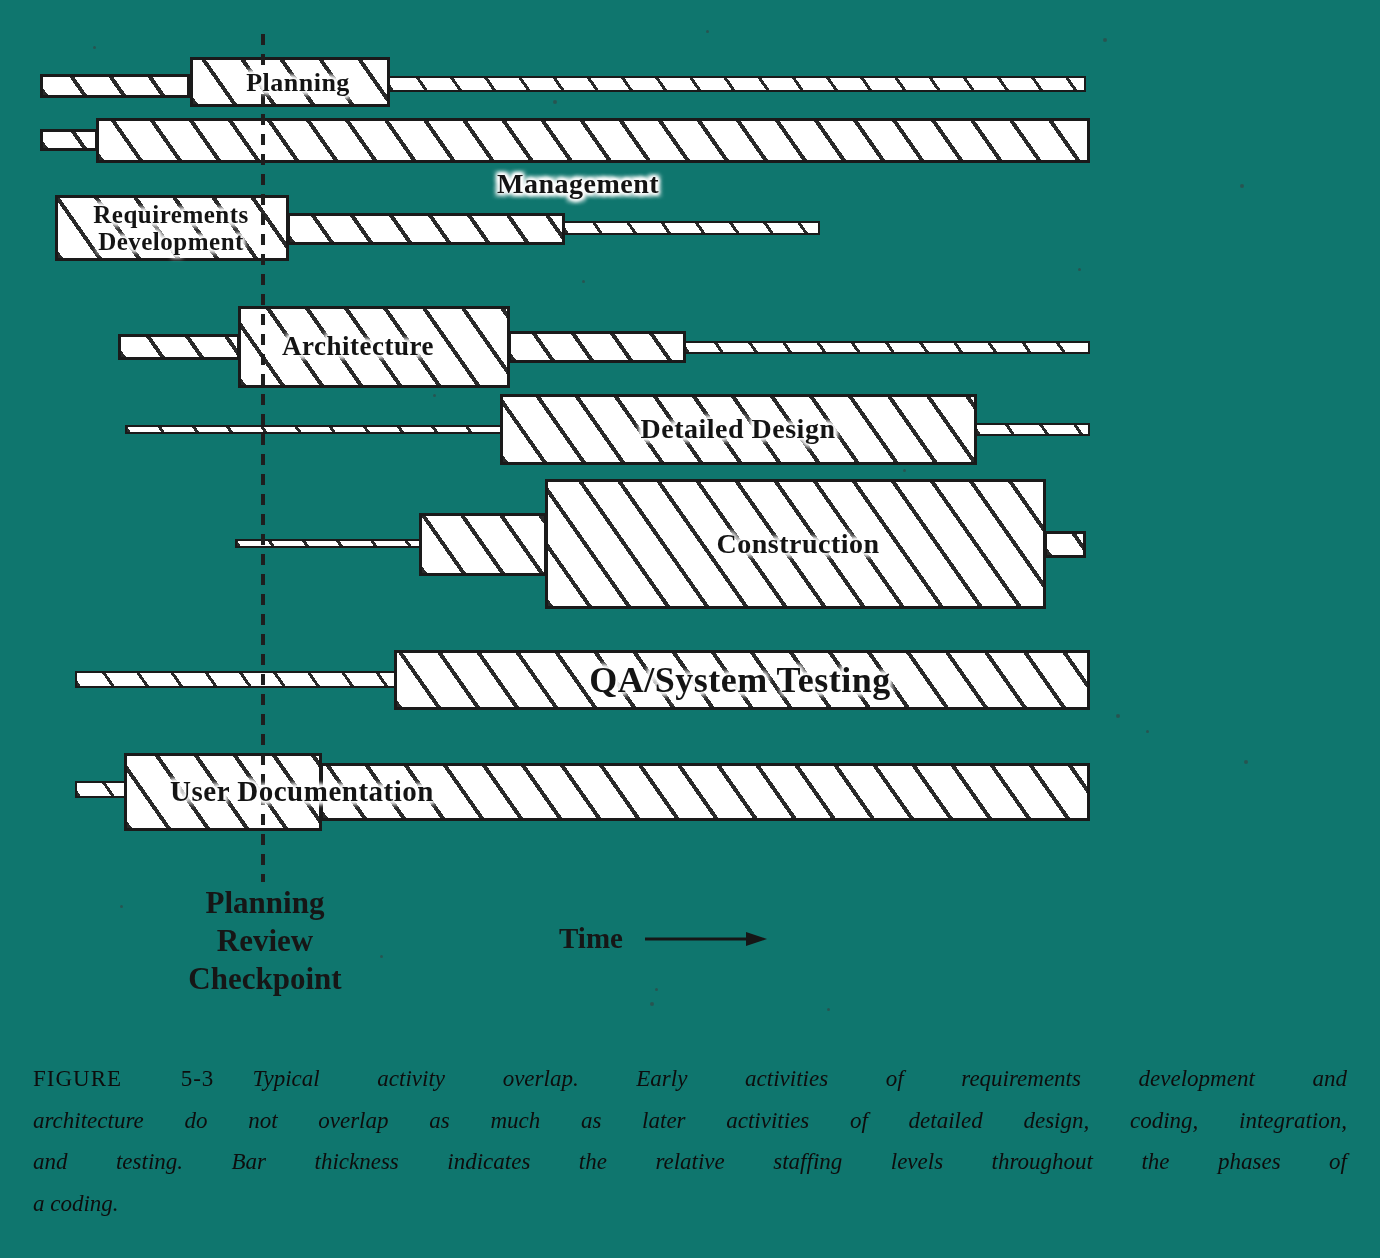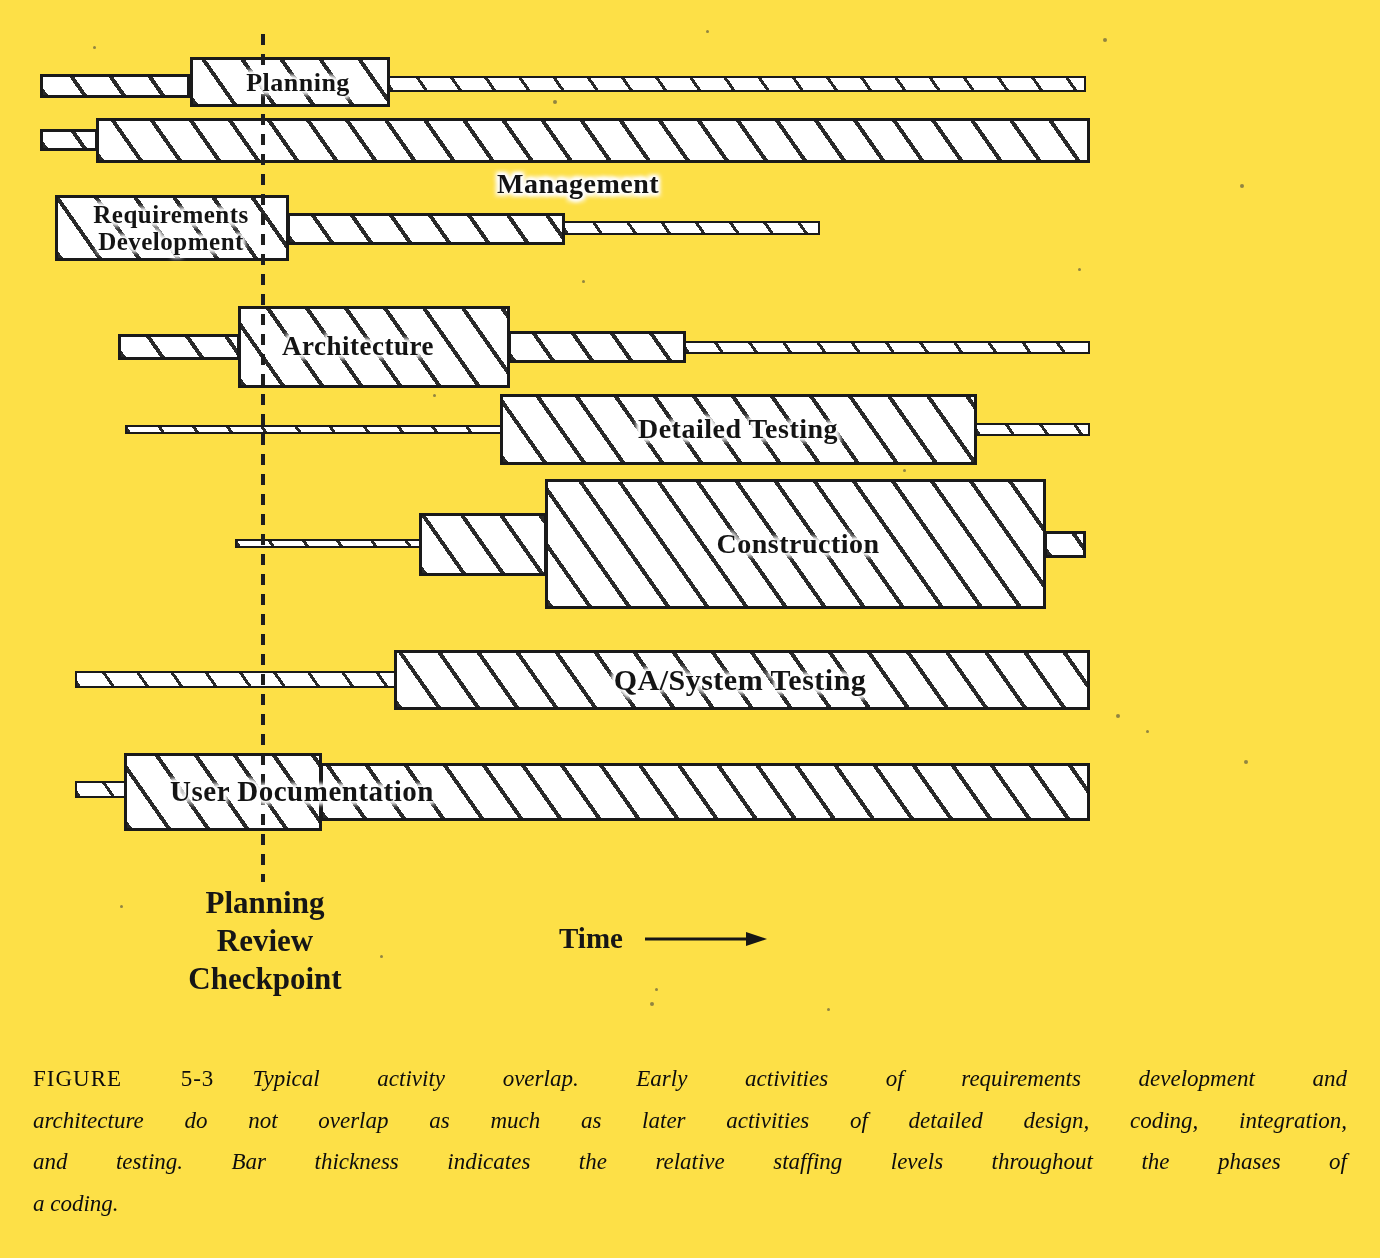--- a/index.html
+++ b/index.html
@@ -1,20 +1,20 @@
 <!DOCTYPE html>
 <html><head>
 <meta charset="utf-8">
 <style>
   html, body { margin: 0; padding: 0; background: #ffffff; }
   .page {
     position: relative;
     width: 1380px;
     height: 1258px;
-    background: #fde047;
+    background: #0f766e;
     font-family: "Liberation Serif", serif;
     overflow: hidden;
   }
   
   .seg {
     position: absolute;
     box-sizing: border-box;
     border: 3px solid #1a1a1a;
     background-color: #ffffff;
     background-image: repeating-linear-gradient(
@@ -144,32 +144,32 @@
       <div class="seg" style="left: 238px; top: 306px; width: 272px; height: 82px;"></div>
       <div class="seg" style="left: 508px; top: 331px; width: 178px; height: 32px;"></div>
       <div class="seg thin" style="left: 684px; top: 341px; width: 406px; height: 13px;"></div>
       <div class="bar-label" style="left: 358px; top: 347px; font-size: 27px;">
         <div>Architecture</div>
       </div>
       <div class="seg thin" style="left: 125px; top: 425px; width: 377px; height: 9px;"></div>
       <div class="seg" style="left: 500px; top: 394px; width: 477px; height: 71px;"></div>
       <div class="seg thin" style="left: 975px; top: 423px; width: 115px; height: 13px;"></div>
       <div class="bar-label" style="left: 738px; top: 429px; font-size: 28px;">
-        <div>Detailed Testing</div>
+        <div>Detailed Design</div>
       </div>
       <div class="seg thin" style="left: 235px; top: 539px; width: 186px; height: 9px;"></div>
       <div class="seg" style="left: 419px; top: 513px; width: 128px; height: 63px;"></div>
       <div class="seg" style="left: 545px; top: 479px; width: 501px; height: 130px;"></div>
       <div class="seg" style="left: 1044px; top: 531px; width: 42px; height: 27px;"></div>
       <div class="bar-label" style="left: 798px; top: 544px; font-size: 28px;">
         <div>Construction</div>
       </div>
       <div class="seg thin" style="left: 75px; top: 671px; width: 321px; height: 17px;"></div>
       <div class="seg" style="left: 394px; top: 650px; width: 696px; height: 60px;"></div>
-      <div class="bar-label" style="left: 740px; top: 680px; font-size: 30px;">
+      <div class="bar-label" style="left: 740px; top: 680px; font-size: 36px;">
         <div>QA/System Testing</div>
       </div>
       <div class="seg thin" style="left: 75px; top: 781px; width: 51px; height: 17px;"></div>
       <div class="seg" style="left: 124px; top: 753px; width: 198px; height: 78px;"></div>
       <div class="seg" style="left: 320px; top: 763px; width: 770px; height: 58px;"></div>
       <div class="bar-label" style="left: 302px; top: 792px; font-size: 29px;">
         <div>User Documentation</div>
       </div>
       <div class="speck" style="left: 553px; top: 100px; width: 4px; height: 4px;"></div>
       <div class="speck" style="left: 1103px; top: 38px; width: 4px; height: 4px;"></div>

